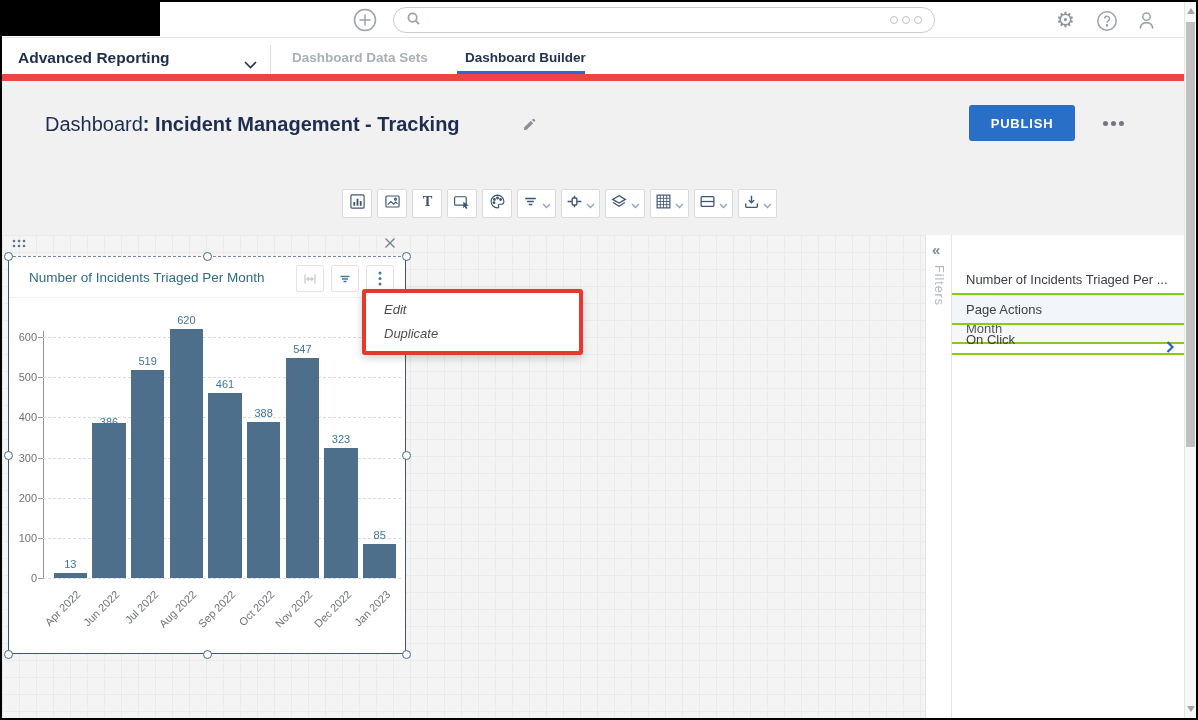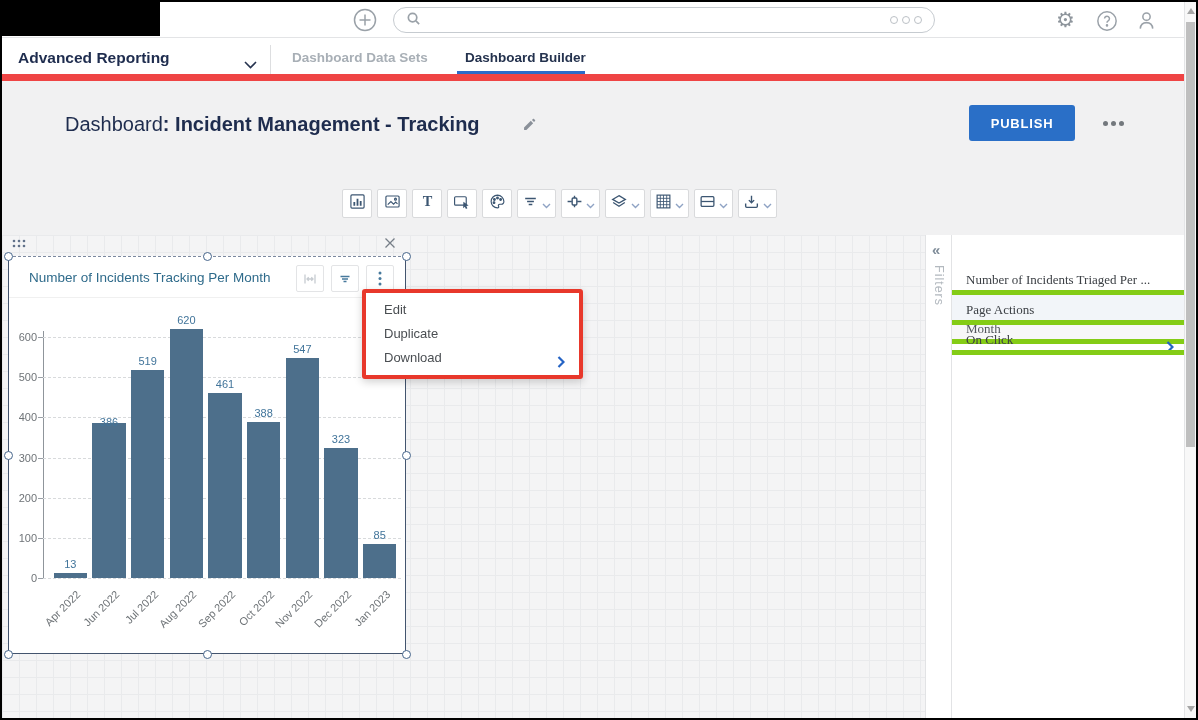--- a/index.html
+++ b/index.html
@@ -22,21 +22,21 @@
   .app-title { position:absolute; left:16px; top:11px; font-size:15.5px; font-weight:700; color:#1E2C4E; }
   .nav-chevron { position:absolute; left:242px; top:17px; }
   .nav-divider { position:absolute; left:268px; top:7px; width:1px; height:29px; background:#DDDEE0; }
   .tab { position:absolute; top:12px; font-size:13.5px; font-weight:600; cursor:default; }
   .tab.inactive { color:#A8AFB6; }
   .tab.active { color:#24324E; }
   .tab-underline { position:absolute; left:455px; bottom:0; width:128px; height:3px; background:#2B6BC9; }
 
   
   .header { position:absolute; left:0; top:79px; width:1182px; height:91px; background:#F1F1F2; }
-  .dash-title { position:absolute; left:43px; top:32px; font-size:20px; color:#1E2C4E;margin-left:20px; }
+  .dash-title { position:absolute; left:43px; top:32px; font-size:20px; color:#1E2C4E; }
   .dash-title .bold { font-weight:700; }
   .pencil-wrap { position:absolute; left:520px; top:36px; }
   .publish-btn { position:absolute; left:967px; top:24px; width:106px; height:36px; background:#2A6FC7; border:none; border-radius:3px; color:#fff; font-size:13px; font-weight:700; letter-spacing:.8px; font-family:"Liberation Sans",sans-serif; cursor:pointer; }
   .header-ellipsis { position:absolute; left:1101px; top:40px; display:flex; gap:3px; }
   .header-ellipsis i { width:5px; height:5px; border-radius:50%; background:#73787D; }
 
   
   .toolbar { position:absolute; left:0; top:170px; width:1182px; height:63px; background:#F1F1F2; }
   .tb-row { position:absolute; left:340px; top:17px; display:flex; gap:5px; }
   .tb-btn { height:29px; min-width:30px; background:#fff; border:1px solid #D9DADC; border-radius:2px; display:flex; align-items:center; justify-content:center; gap:3px; padding:0 4px; cursor:pointer; }
@@ -63,30 +63,30 @@
   .gridline { position:absolute; left:0; width:100%; border-top:1px dashed #D8DADC; }
   .ytick-label { position:absolute; left:-32px; width:26px; text-align:right; font-size:11px; color:#6E7377; }
   .ytick-mark { position:absolute; left:-5px; width:5px; border-top:1px solid #9AA0A6; }
   .yaxis { position:absolute; left:0; top:10px; bottom:0; width:1px; background:#8F959B; }
   .bar { position:absolute; background:#4D6F8B; }
   .bar-value { position:absolute; font-size:11px; color:#41749A; text-align:center; }
   .xlabel { position:absolute; width:64px; text-align:right; font-size:11px; color:#6E7377; transform-origin:100% 0; transform:rotate(-45deg); white-space:nowrap; }
 
   
   .context-menu { position:absolute; left:360px; top:287px; width:221px; background:#fff; border:4px solid #E8382B; border-radius:3px; box-shadow:0 3px 8px rgba(0,0,0,.18); z-index:10; padding:5px 0; }
-  .menu-item { position:relative; height:24px; line-height:24px; padding-left:18px; font-size:13px; color:#4A4E52; cursor:pointer; }
+  .menu-item { position:relative; height:24px; line-height:24px; padding-left:18px; font-size:13px; color:#4A4E52; cursor:pointer;font-style:italic; }
   .menu-item .submenu-arrow { position:absolute; right:14px; top:6px; }
 
   
   .filters-strip { position:absolute; left:923px; top:233px; width:26px; height:483px; background:#fff; border-left:1px solid #E2E3E5; }
   .collapse-icon { position:absolute; left:6px; top:6px; font-size:15px; font-weight:700; color:#7F8C99; cursor:pointer; }
   .filters-vtext { position:absolute; left:6px; top:30px; writing-mode:vertical-rl; font-size:12.5px; color:#B3B9BF; letter-spacing:1px; }
 
   .data-panel { position:absolute; left:949px; top:233px; width:235px; height:483px; background:#fff; border-left:1px solid #E2E3E5; }
-  .panel-row { position:relative; height:30px; line-height:30px; padding-left:14px; font-size:13px; color:#3C4045; border-bottom:5px solid #84cc16; white-space:nowrap; overflow:hidden;font-family:Liberation Serif, serif; }
+  .panel-row { position:relative; height:30px; line-height:30px; padding-left:14px; font-size:13px; color:#3C4045; border-bottom:2px solid #84cc16; white-space:nowrap; overflow:hidden; }
   .panel-row.header { background:#F7F7F8; color:#54585E; }
   .panel-row.subheader { background:#F2F5F9; }
   .row-arrow { position:absolute; right:12px; top:9px; }
 
   
   .scrollbar { position:absolute; left:1182px; top:0; width:12px; height:716px; background:#F8F8F8; border-left:1px solid #E4E5E7; }
   .sb-arrow-up { position:absolute; left:2px; top:6px; width:0; height:0; border-left:4px solid transparent; border-right:4px solid transparent; border-bottom:6px solid #A6A6A6; }
   .sb-arrow-down { position:absolute; left:2px; bottom:6px; width:0; height:0; border-left:4px solid transparent; border-right:4px solid transparent; border-top:6px solid #A6A6A6; }
   .sb-thumb { position:absolute; left:1px; top:20px; width:9px; height:425px; background:#BFBFBF; }
 </style>
@@ -266,21 +266,21 @@
         <circle cx="12" cy="7" r="1.3"></circle>
       </svg>
   </span>
   <span class="widget-close">
     <svg width="12" height="12" viewBox="0 0 12 12" fill="none" stroke="#767E88" stroke-width="1.3">
         <path d="M1.5 1.5l9 9M10.5 1.5l-9 9"></path>
       </svg>
   </span>
 
   <div class="widget">
-    <div class="widget-title">Number of Incidents Tracking Per Month</div>
+    <div class="widget-title">Number of Incidents Triaged Per Month</div>
     <div class="widget-sep"></div>
     <div class="w-btn" style="left:287px;">
       <svg width="16" height="16" viewBox="0 0 16 16" fill="none" stroke="#C7CCD1" stroke-width="1.3">
           <path d="M3 3.5v9M13 3.5v9"></path>
           <path d="M5 8h6M6.7 6.3L5 8l1.7 1.7M9.3 6.3L11 8l-1.7 1.7"></path>
         </svg>
     </div>
     <div class="w-btn" style="left:322px;">
       <svg width="16" height="16" viewBox="0 0 16 16" fill="none" stroke="#47799C" stroke-width="1.5">
           <path d="M3.5 5.5h9M5 8h6M6.5 10.5h3"></path>
@@ -351,23 +351,20 @@
   <div class="handle" style="left:400px;top:250px;"></div>
   <div class="handle" style="left:400px;top:449px;"></div>
   <div class="handle" style="left:2px;  top:449px;"></div>
   <div class="handle" style="left:2px;  top:648px;"></div>
   <div class="handle" style="left:201px;top:648px;"></div>
   <div class="handle" style="left:400px;top:648px;"></div>
 
   <div class="context-menu" id="context-menu">
       <div class="menu-item"><span>Edit</span></div>
       <div class="menu-item"><span>Duplicate</span></div>
-      <div class="menu-item"><span>Download</span><span class="submenu-arrow"><svg width="8" height="12" viewBox="0 0 8 12" fill="none" stroke="#2463C4" stroke-width="2.2">
-            <path d="M1.5 1l5 5-5 5"></path>
-          </svg></span></div>
     </div>
 
   <div class="filters-strip">
     <span class="collapse-icon">«</span>
     <span class="filters-vtext">Filters</span>
   </div>
   <div class="data-panel" id="data-panel">
       <div class="panel-row header"><span>Month</span></div>
       <div class="panel-row "><span>Number of Incidents Triaged Per ...</span></div>
       <div class="panel-row subheader"><span>Page Actions</span></div>

